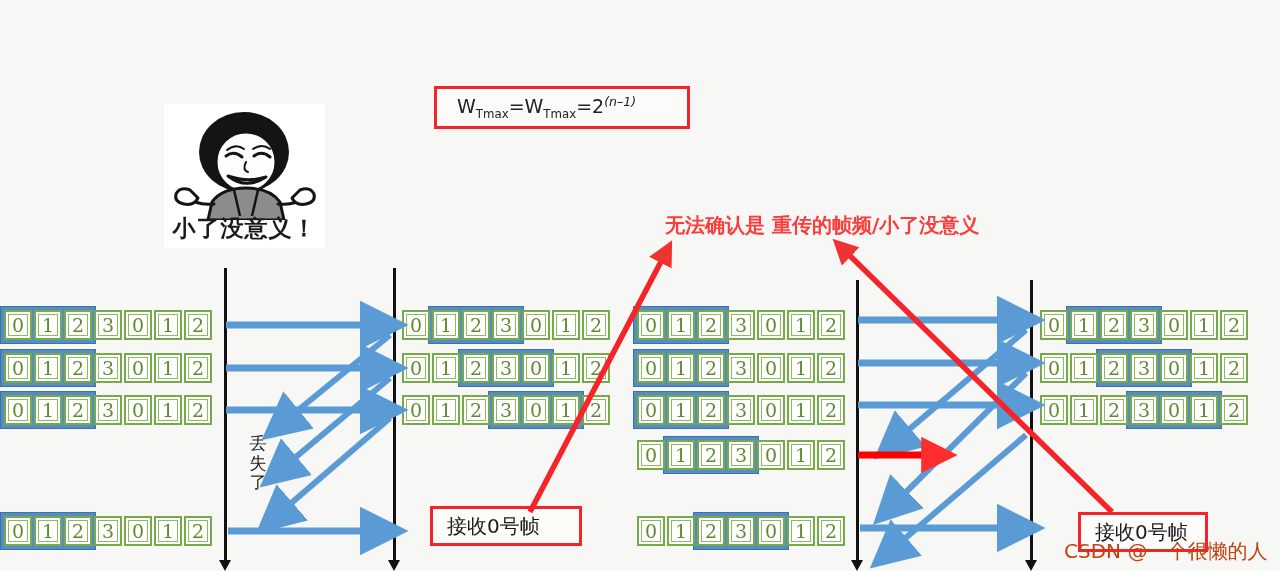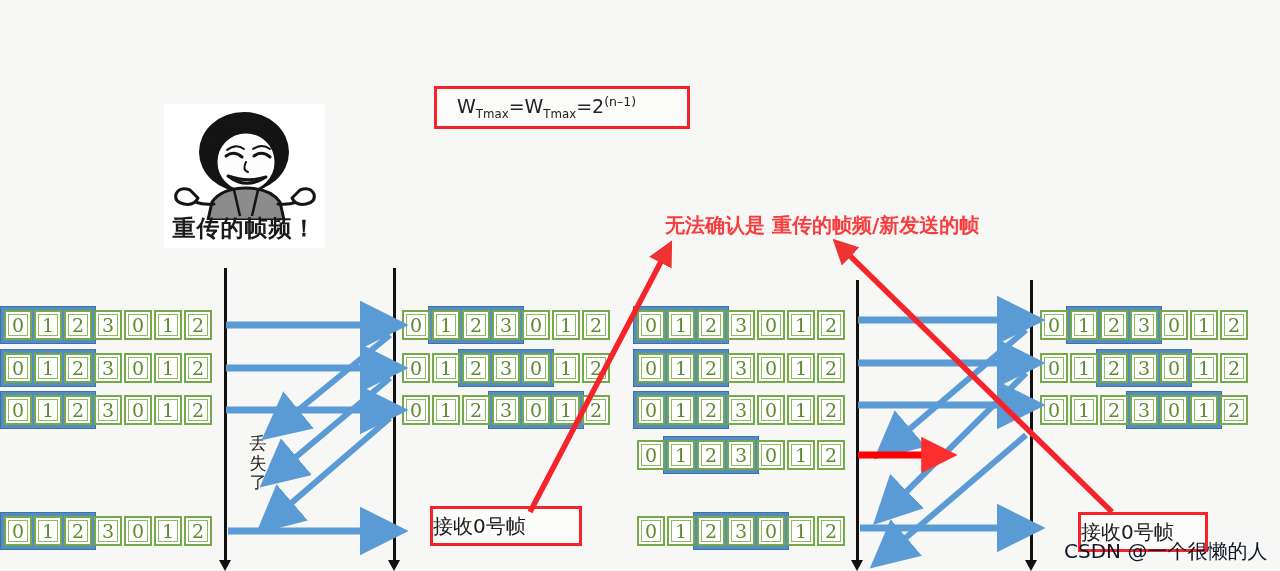--- a/index.html
+++ b/index.html
@@ -25,21 +25,21 @@
   .formula-box{
     position:absolute;left:434px;top:86px;width:250px;height:37px;
     border:3px solid #f5232a;background:#fbfbfa;
     display:flex;align-items:center;
   }
   .formula{
     margin-left:20px;font-size:19px;color:#222;white-space:nowrap;
     font-family:"DejaVu Sans","Liberation Sans",sans-serif;
   }
   .formula sub{font-size:.62em;}
-  .formula sup{font-size:.66em;}
+  .formula sup{font-size:.66em;font-style:italic;}
 
   
   .meme{
     position:absolute;left:164px;top:104px;width:161px;height:144px;
     background:#ffffff;overflow:hidden;
   }
   .meme svg{display:block;}
   .meme-caption{
     position:absolute;left:0;right:0;bottom:4px;text-align:center;
     font-family:"DejaVu Sans","Liberation Sans",sans-serif;
@@ -51,21 +51,21 @@
     position:absolute;left:665px;top:212px;
     font-family:"DejaVu Sans","Liberation Sans",sans-serif;
     font-weight:bold;font-size:20px;color:#fa3c3c;white-space:nowrap;
   }
 
   
   .callout{
     position:absolute;border:3px solid #f5232a;background:#fcfcfb;
     display:flex;align-items:center;justify-content:flex-start;
     font-family:"DejaVu Sans","Liberation Sans",sans-serif;
-    font-size:20px;color:#1b1b1b;box-sizing:border-box;padding-left:0;
+    font-size:20px;color:#1b1b1b;box-sizing:border-box;padding-left:14px;
     white-space:nowrap;
   }
   #callout-left{left:430px;top:506px;width:152px;height:40px;}
   #callout-right{left:1078px;top:512px;width:130px;height:40px;}
 
   
   .seq{position:absolute;height:30px;}
   .cell{
     position:absolute;top:0;width:28px;height:30px;box-sizing:border-box;
     border:2px solid #76a94a;background:#ffffff;
@@ -99,21 +99,21 @@
     font-family:"DejaVu Serif","Liberation Serif",serif;
     font-size:17px;color:#1c1c1c;line-height:1.15;text-align:center;
     letter-spacing:0;
   }
   .lost-text span{display:block;}
 
   
   .watermark{
     position:absolute;left:1064px;top:538px;
     font-family:"DejaVu Sans","Liberation Sans",sans-serif;
-    font-size:20px;color:#0f172a;white-space:nowrap;z-index:6;
+    font-size:20px;color:#c2410c;white-space:nowrap;z-index:6;
   }
 </style>
 </head>
 <body>
 
 <div id="stage">
 
 
   <div class="formula-box">
     <div class="formula">
@@ -145,24 +145,24 @@
       <path d="M48 98 q10 -14 34 -14 q24 0 34 14 l4 18 H44 Z" fill="#8c8c8c" stroke="#141414" stroke-width="3"></path>
       <path d="M70 86 l6 26 M94 86 l-6 26" stroke="#141414" stroke-width="2.5" fill="none"></path>
 
       <path d="M50 100 q-18 2 -26 -8" stroke="#141414" stroke-width="3" fill="none" stroke-linecap="round"></path>
       <path d="M114 100 q18 2 26 -8" stroke="#141414" stroke-width="3" fill="none" stroke-linecap="round"></path>
 
       <path d="M26 86 q-10 -4 -14 4 q-2 8 8 10 q10 2 14 -6 Z" fill="#ffffff" stroke="#141414" stroke-width="3" stroke-linejoin="round"></path>
       <path d="M136 86 q10 -4 14 4 q2 8 -8 10 q-10 2 -14 -6 Z" fill="#ffffff" stroke="#141414" stroke-width="3" stroke-linejoin="round"></path>
       <rect x="0" y="116" width="161" height="28" fill="#ffffff"></rect>
     </svg>
-    <div class="meme-caption">重传的帧频！</div>
+    <div class="meme-caption">小了没意义！</div>
   </div>
 
-  <div class="red-note">无法确认是  重传的帧频/新发送的帧</div>
+  <div class="red-note">无法确认是  重传的帧频/小了没意义</div>
 
   <div id="sequences">
       <div class="seq" style="left: 4px; top: 310px; width: 210px;">
         <div class="window" style="left: -4px; width: 96px;"></div>
         <div class="cell" style="left: 0px;">0</div>
         <div class="cell" style="left: 30px;">1</div>
         <div class="cell" style="left: 60px;">2</div>
         <div class="cell" style="left: 90px;">3</div>
         <div class="cell" style="left: 120px;">0</div>
         <div class="cell" style="left: 150px;">1</div>

